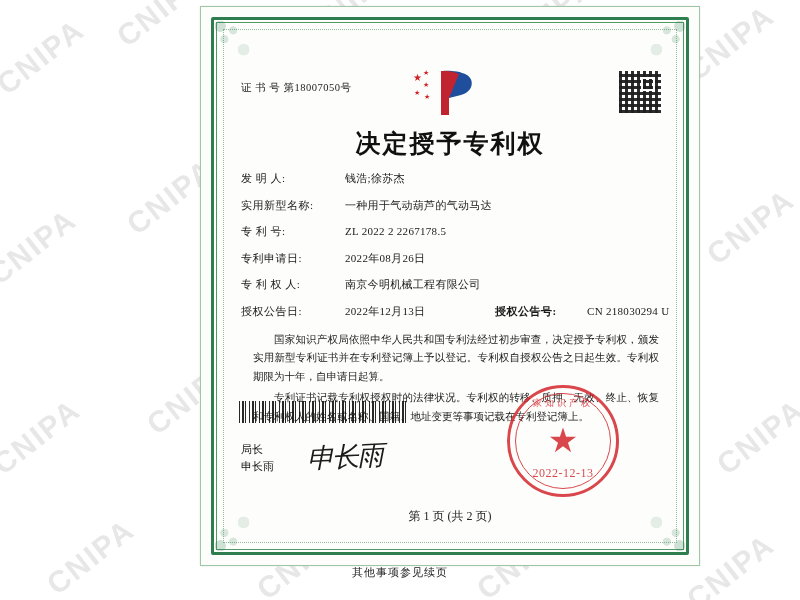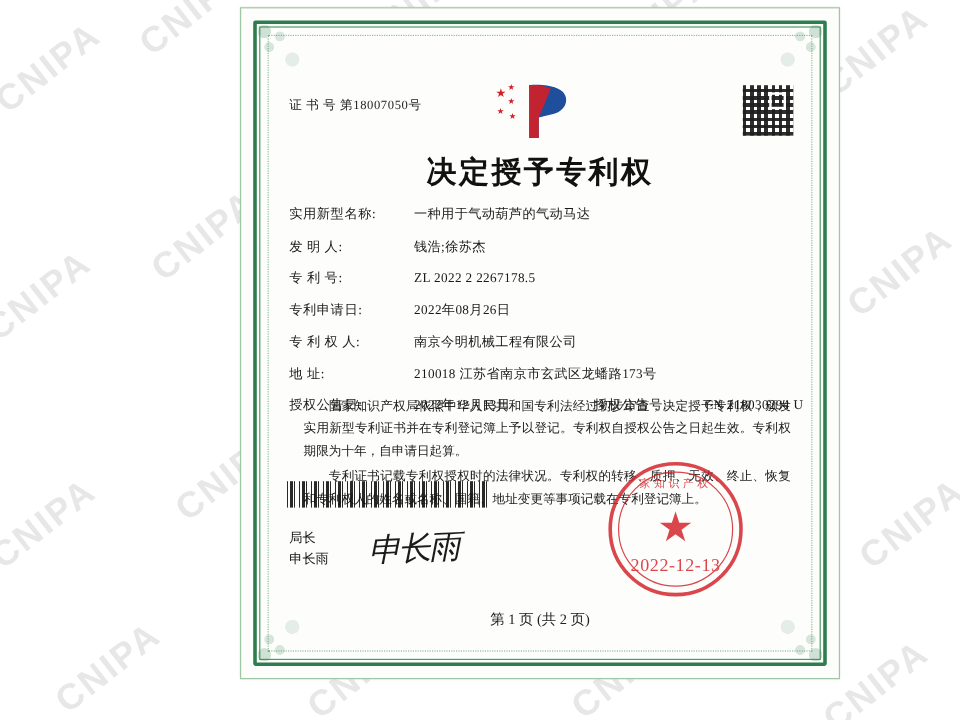--- a/index.html
+++ b/index.html
@@ -167,20 +167,21 @@
     letter-spacing: 0.3px;
   }
   .field.two .fvalue {
     flex: 0 0 auto;
     min-width: 150px;
   }
   .flabel2 {
     flex: 0 0 auto;
     width: 92px;
     letter-spacing: 0.5px;
+    font-weight: bold;
   }
 
   .paras {
     position: absolute;
     left: 6px;
     right: 6px;
     top: 290px;
     font-size: 10.5px;
     line-height: 1.75;
     color: #1a1a1a;
@@ -254,21 +255,21 @@
   }
   .seal .txt-top, .seal .txt-bottom {
     position: absolute;
     left: 0; right: 0;
     text-align: center;
     color: #d21f26;
     font-size: 9px;
     letter-spacing: 3px;
   }
   .seal .txt-top { top: 9px; }
-  .seal .txt-bottom { bottom: 13px; letter-spacing: 0.5px; font-size: 15px; }
+  .seal .txt-bottom { bottom: 13px; letter-spacing: 0.5px; font-size: 12px; }
 
   .page-no {
     position: absolute;
     left: 0; right: 0;
     bottom: 6px;
     text-align: center;
     font-size: 12px;
     color: #222;
   }
   .footnote {
@@ -335,42 +336,38 @@
               <text x="3" y="30" font-size="7" font-family="'Liberation Sans', sans-serif">★</text>
               <text x="13" y="34" font-size="7" font-family="'Liberation Sans', sans-serif">★</text>
             </g>
           </svg>
         </div>
 
         <div class="doc-title">决定授予专利权</div>
 
         <div class="fields">
           <div class="field">
+            <div class="flabel">发  明  人:</div>
+            <div class="fvalue">钱浩;徐苏杰</div>
+          </div>
+          <div class="field">
             <div class="flabel">实用新型名称:</div>
             <div class="fvalue">一种用于气动葫芦的气动马达</div>
-          </div>
-          <div class="field">
-            <div class="flabel">发  明  人:</div>
-            <div class="fvalue">钱浩;徐苏杰</div>
           </div>
           <div class="field">
             <div class="flabel">专  利  号:</div>
             <div class="fvalue">ZL 2022 2 2267178.5</div>
           </div>
           <div class="field">
             <div class="flabel">专利申请日:</div>
             <div class="fvalue">2022年08月26日</div>
           </div>
           <div class="field">
             <div class="flabel">专 利 权 人:</div>
             <div class="fvalue">南京今明机械工程有限公司</div>
-          </div>
-          <div class="field">
-            <div class="flabel">地      址:</div>
-            <div class="fvalue">210018 江苏省南京市玄武区龙蟠路173号</div>
           </div>
           <div class="field two">
             <div class="flabel">授权公告日:</div>
             <div class="fvalue">2022年12月13日</div>
             <div class="flabel2">授权公告号:</div>
             <div class="fvalue">CN 218030294 U</div>
           </div>
         </div>
 
         <div class="paras">
@@ -391,13 +388,14 @@
           <div class="txt-top">家知识产权</div>
           <div class="star">★</div>
           <div class="txt-bottom">2022-12-13</div>
         </div>
 
         <div class="page-no">第 1 页 (共 2 页)</div>
       </div>
     </div>
   </div>
 
+  <div class="footnote">其他事项参见续页</div>
 </div>
 
 </body></html>

